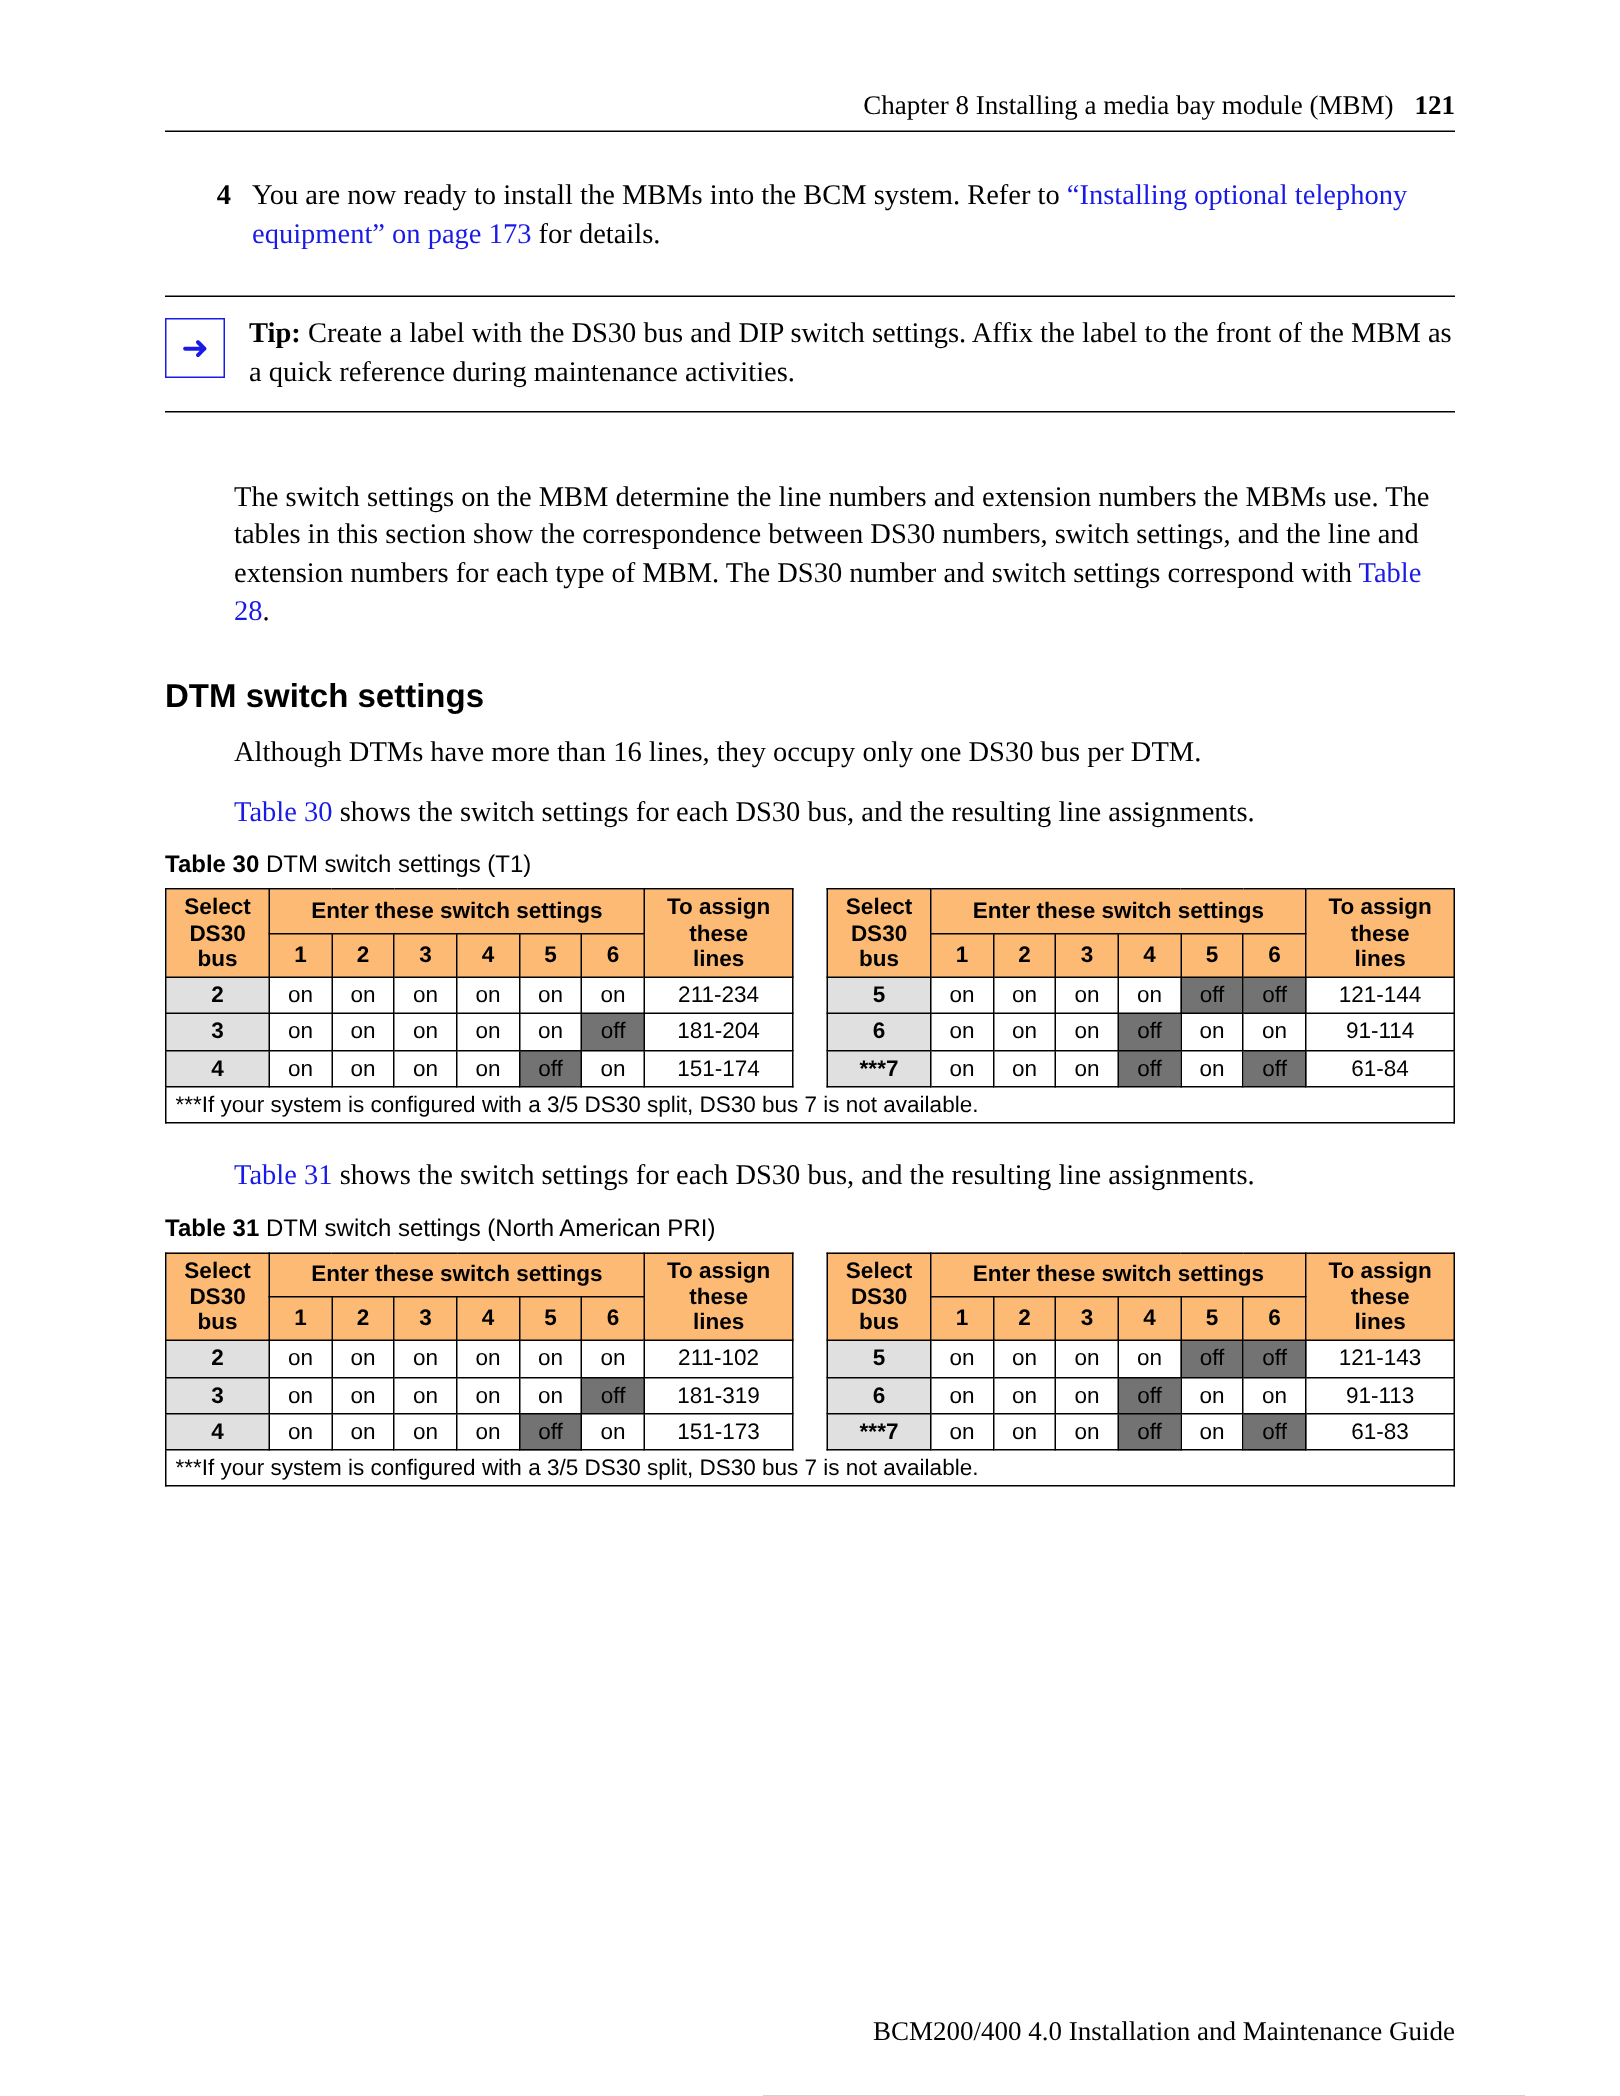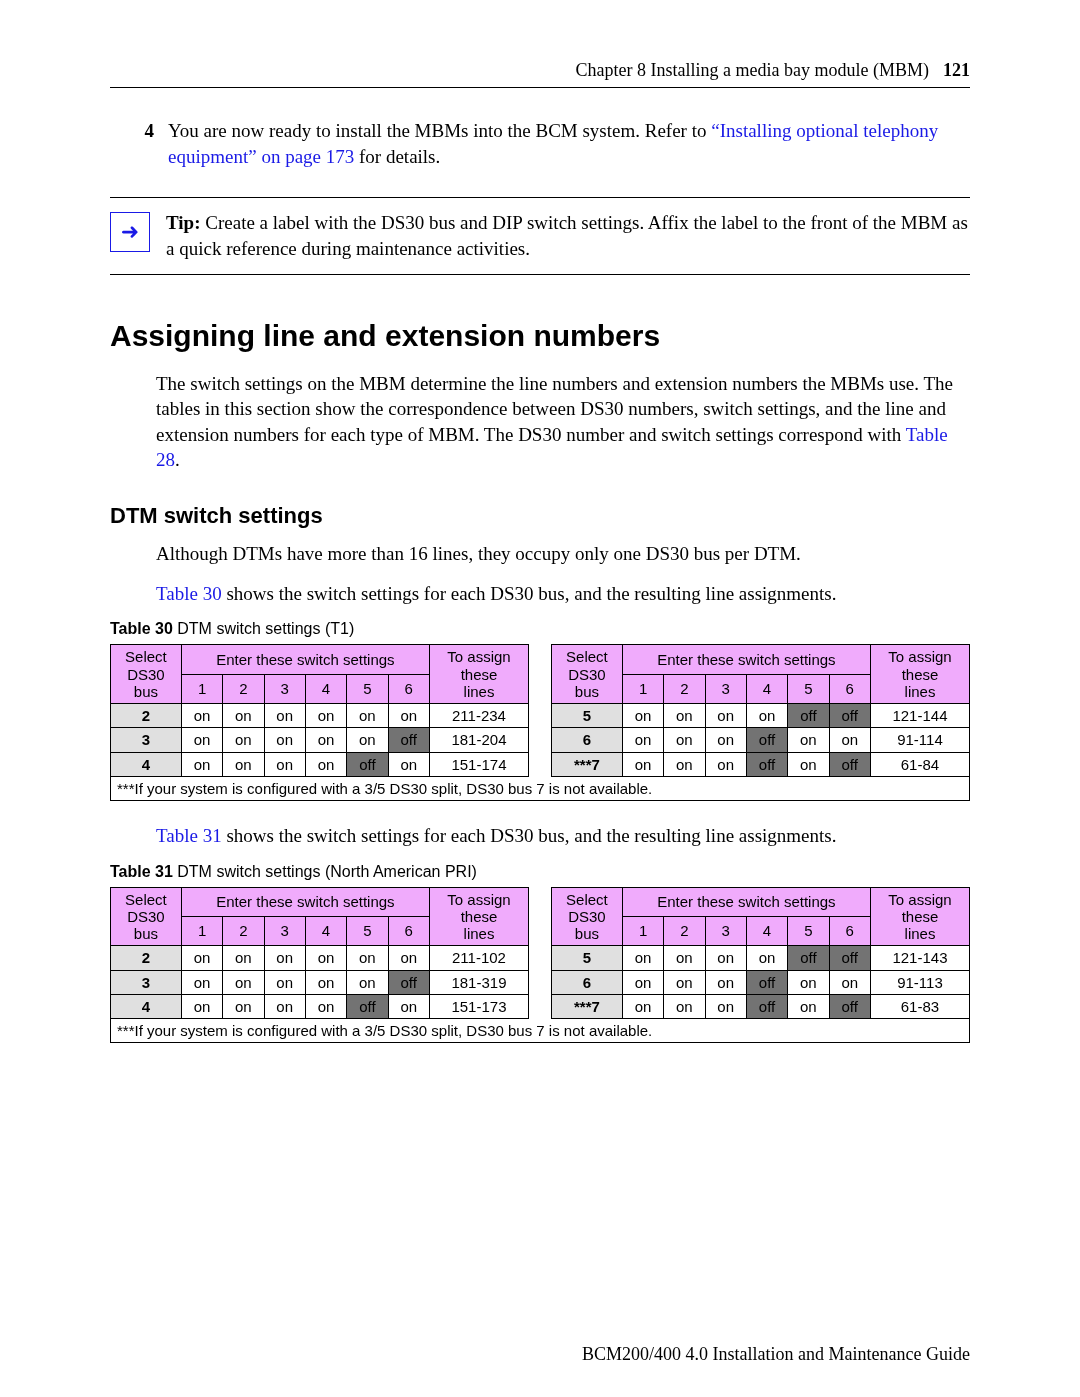--- a/index.html
+++ b/index.html
@@ -68,21 +68,21 @@
     font-family: Arial, Helvetica, sans-serif;
     font-size: 15px;
     width: 100%;
   }
   table.sw th, table.sw td {
     border: 1px solid #000;
     padding: 3px 6px;
     text-align: center;
     line-height: 1.15;
   }
-  table.sw th { background: #f0abfc; font-weight: normal; }
+  table.sw th { background: #fdba74; font-weight: bold; }
   table.sw td.bus { background:#e0e0e0; font-weight:bold; }
   .off { background: #737373; }
   .foot {
     border:1px solid #000; border-top:none;
     font-family: Arial, Helvetica, sans-serif; font-size:15px;
     padding:3px 6px;
   }
   .footer {
     position:absolute; bottom:32px; right:110px;
     font-size:18px;
@@ -106,21 +106,20 @@
     </span>
   </div>
 
   <div class="tipbox">
     <div class="tipicon">➜</div>
     <div>
       <b>Tip:</b><span> Create a label with the DS30 bus and DIP switch settings. Affix the label to the front of the MBM as a quick reference during maintenance activities.</span>
     </div>
   </div>
 
-  <h1>Assigning line and extension numbers</h1>
   <p class="body">
     <span>The switch settings on the MBM determine the line numbers and extension numbers the MBMs use. The tables in this section show the correspondence between DS30 numbers, switch settings, and the line and extension numbers for each type of MBM. The DS30 number and switch settings correspond with </span><span class="link">Table 28</span><span>.</span>
   </p>
 
   <h2>DTM switch settings</h2>
   <p class="body2">Although DTMs have more than 16 lines, they occupy only one DS30 bus per DTM.</p>
   <p class="body2">
     <span class="link">Table 30</span><span> shows the switch settings for each DS30 bus, and the resulting line assignments.</span>
   </p>
 

